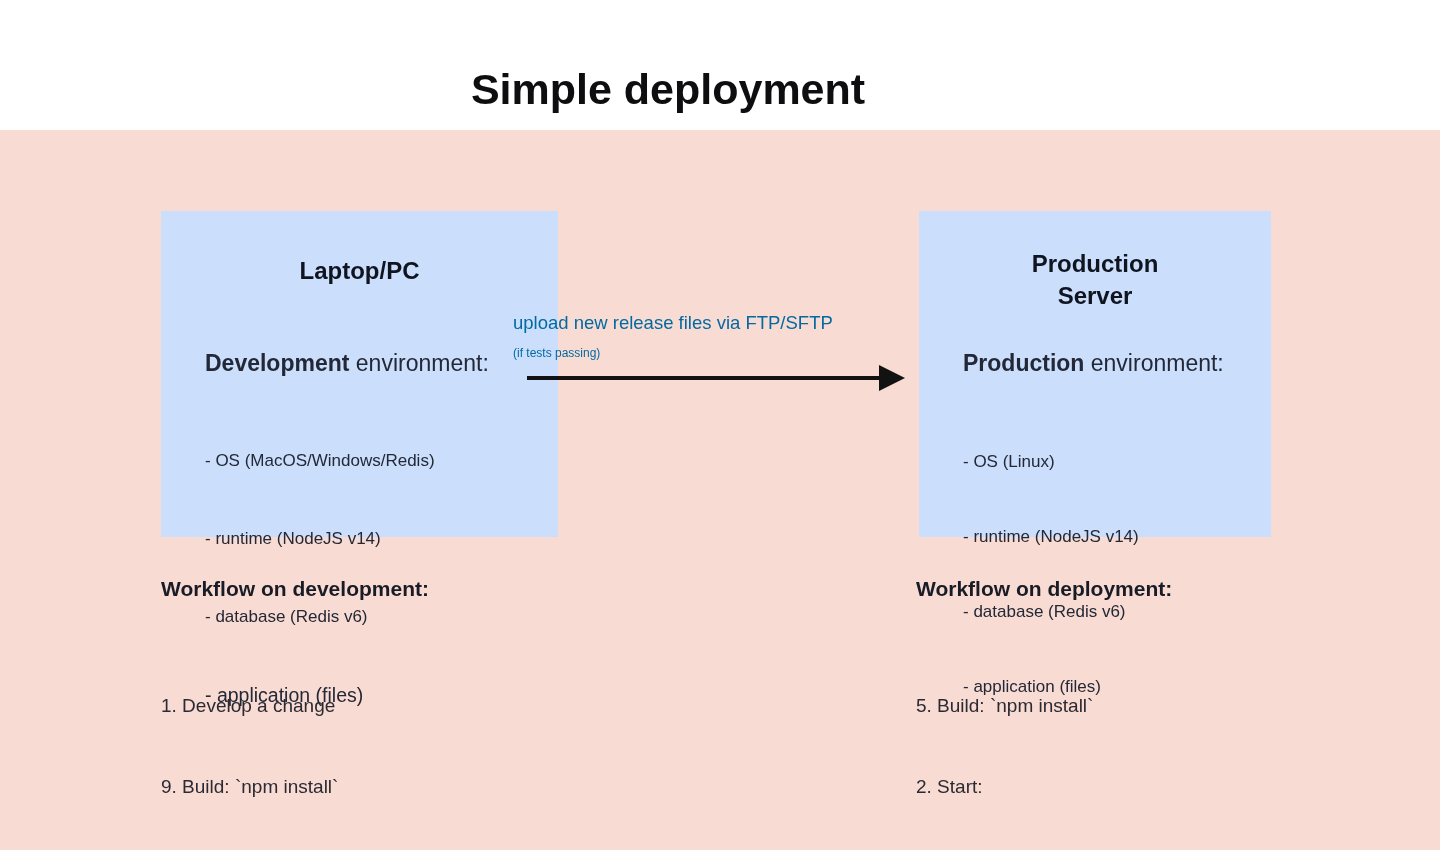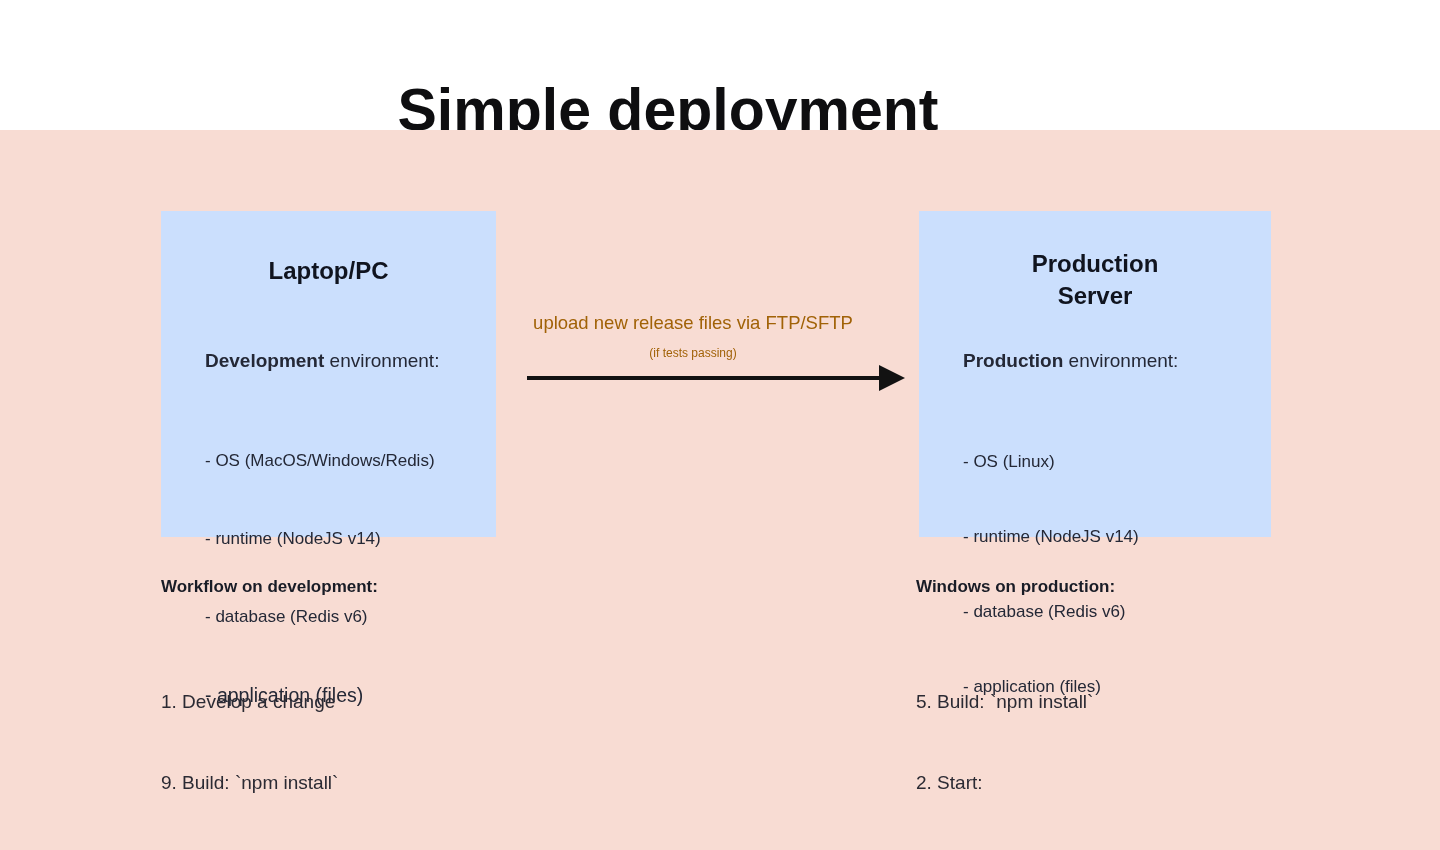--- a/index.html
+++ b/index.html
@@ -16,72 +16,72 @@
     position: absolute;
     left: 0; top: 0;
     width: 1440px; height: 130px;
     background: #ffffff;
   }
   .page-title {
     position: absolute;
     left: 0; top: 36px;
     width: 1336px;
     text-align: center;
-    font-size: 59px;
+    font-size: 43px;
     font-weight: 700;
     color: #0e0e10;
     letter-spacing: 0px;
   }
   .pink-band {
     position: absolute;
     left: 0; top: 130px;
     width: 1440px; height: 720px;
     background: #f8dcd3;
   }
   .env-box {
     position: absolute;
     background: #cbdffd;
   }
-  .box-left  { left: 161px; top: 211px; width: 335px; height: 326px; }
+  .box-left  { left: 161px; top: 211px; width: 397px; height: 326px; }
   .box-right { left: 919px; top: 211px; width: 352px; height: 326px; }
   .box-title {
     position: absolute;
     left: 0; top: 44px;
     width: 100%;
     text-align: center;
     font-size: 24px;
     font-weight: 700;
     color: #10141f;
     line-height: 32px;
   }
   .box-right .box-title { top: 37px; }
   .env-line {
     position: absolute;
     left: 44px; top: 139px;
-    font-size: 19px;
+    font-size: 23px;
     white-space: pre;
   }
   .env-line .bold { font-weight: 700; }
   .env-list {
     position: absolute;
     left: 44px; top: 185px;
     font-size: 17px;
     line-height: 26px;
     white-space: pre;
   }
   .box-right .env-list { top: 188px; line-height: 25px; }
   .env-item-large { font-size: 19.5px; }
   .arrow-label {
     position: absolute;
-    left: 493px; top: 311px;
+    left: 513px; top: 311px;
     width: 400px;
-    text-align: center;
+    text-align: left;
     font-size: 18.5px;
     line-height: 23px;
-    color: #a16207;
+    color: #0369a1;
   }
   .arrow-sublabel {
     font-size: 12px;
     margin-top: 8px;
   }
   .arrow-line {
     position: absolute;
     left: 527px; top: 376px;
     width: 360px; height: 4px;
     background: #121212;
@@ -95,21 +95,21 @@
     border-bottom: 13px solid transparent;
   }
   .workflow {
     position: absolute;
     top: 577px;
     font-size: 19px;
   }
   .workflow-left  { left: 161px; }
   .workflow-right { left: 916px; }
   .workflow-heading {
-    font-size: 17px;
+    font-size: 21px;
     font-weight: 700;
     color: #191c26;
   }
   .workflow-steps {
     margin-top: 37px;
     line-height: 27px;
     white-space: pre;
     color: #2b2a33;
   }
 </style>
@@ -162,21 +162,21 @@
       <div>1. Develop a change</div>
       <div>9. Build: `npm install`</div>
       
       
       
       
     </div>
   </div>
 
   <div class="workflow workflow-right">
-    <div class="workflow-heading">Windows on production:</div>
+    <div class="workflow-heading">Workflow on deployment:</div>
     <div class="workflow-steps">
       <div>5. Build: `npm install`</div>
       <div>2. Start:</div>
       
       
     </div>
   </div>
 
 </div>
 

